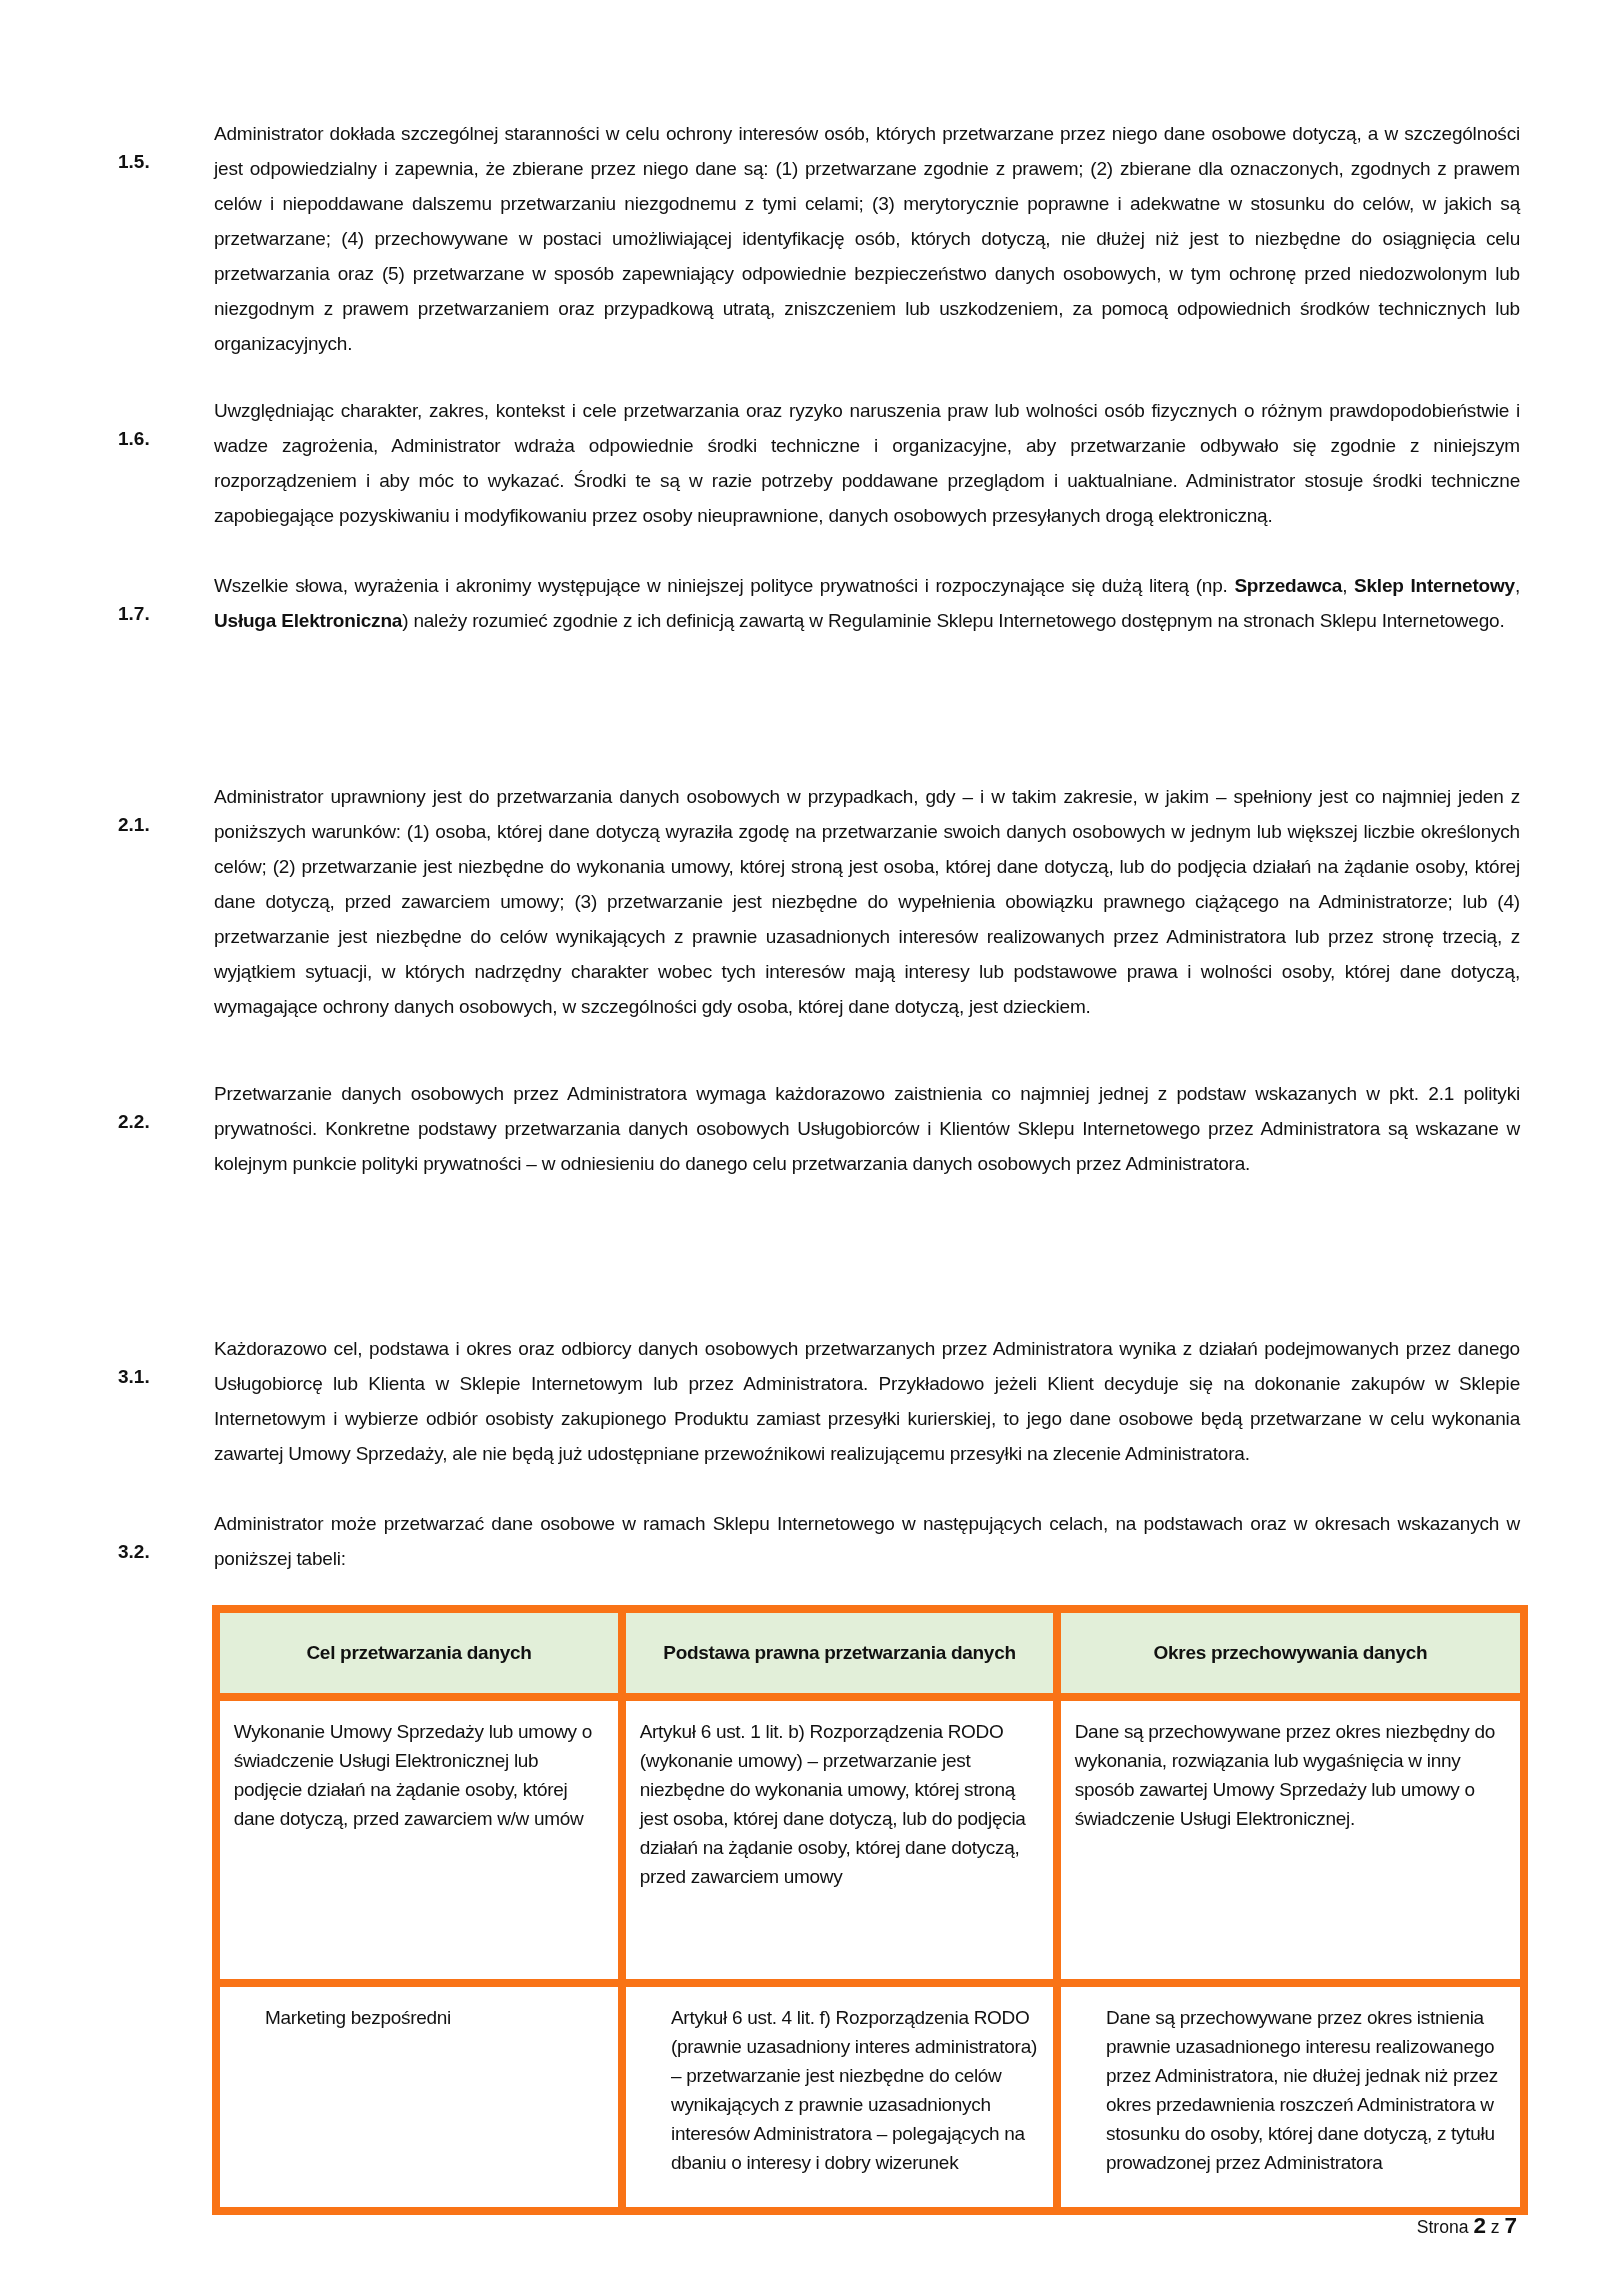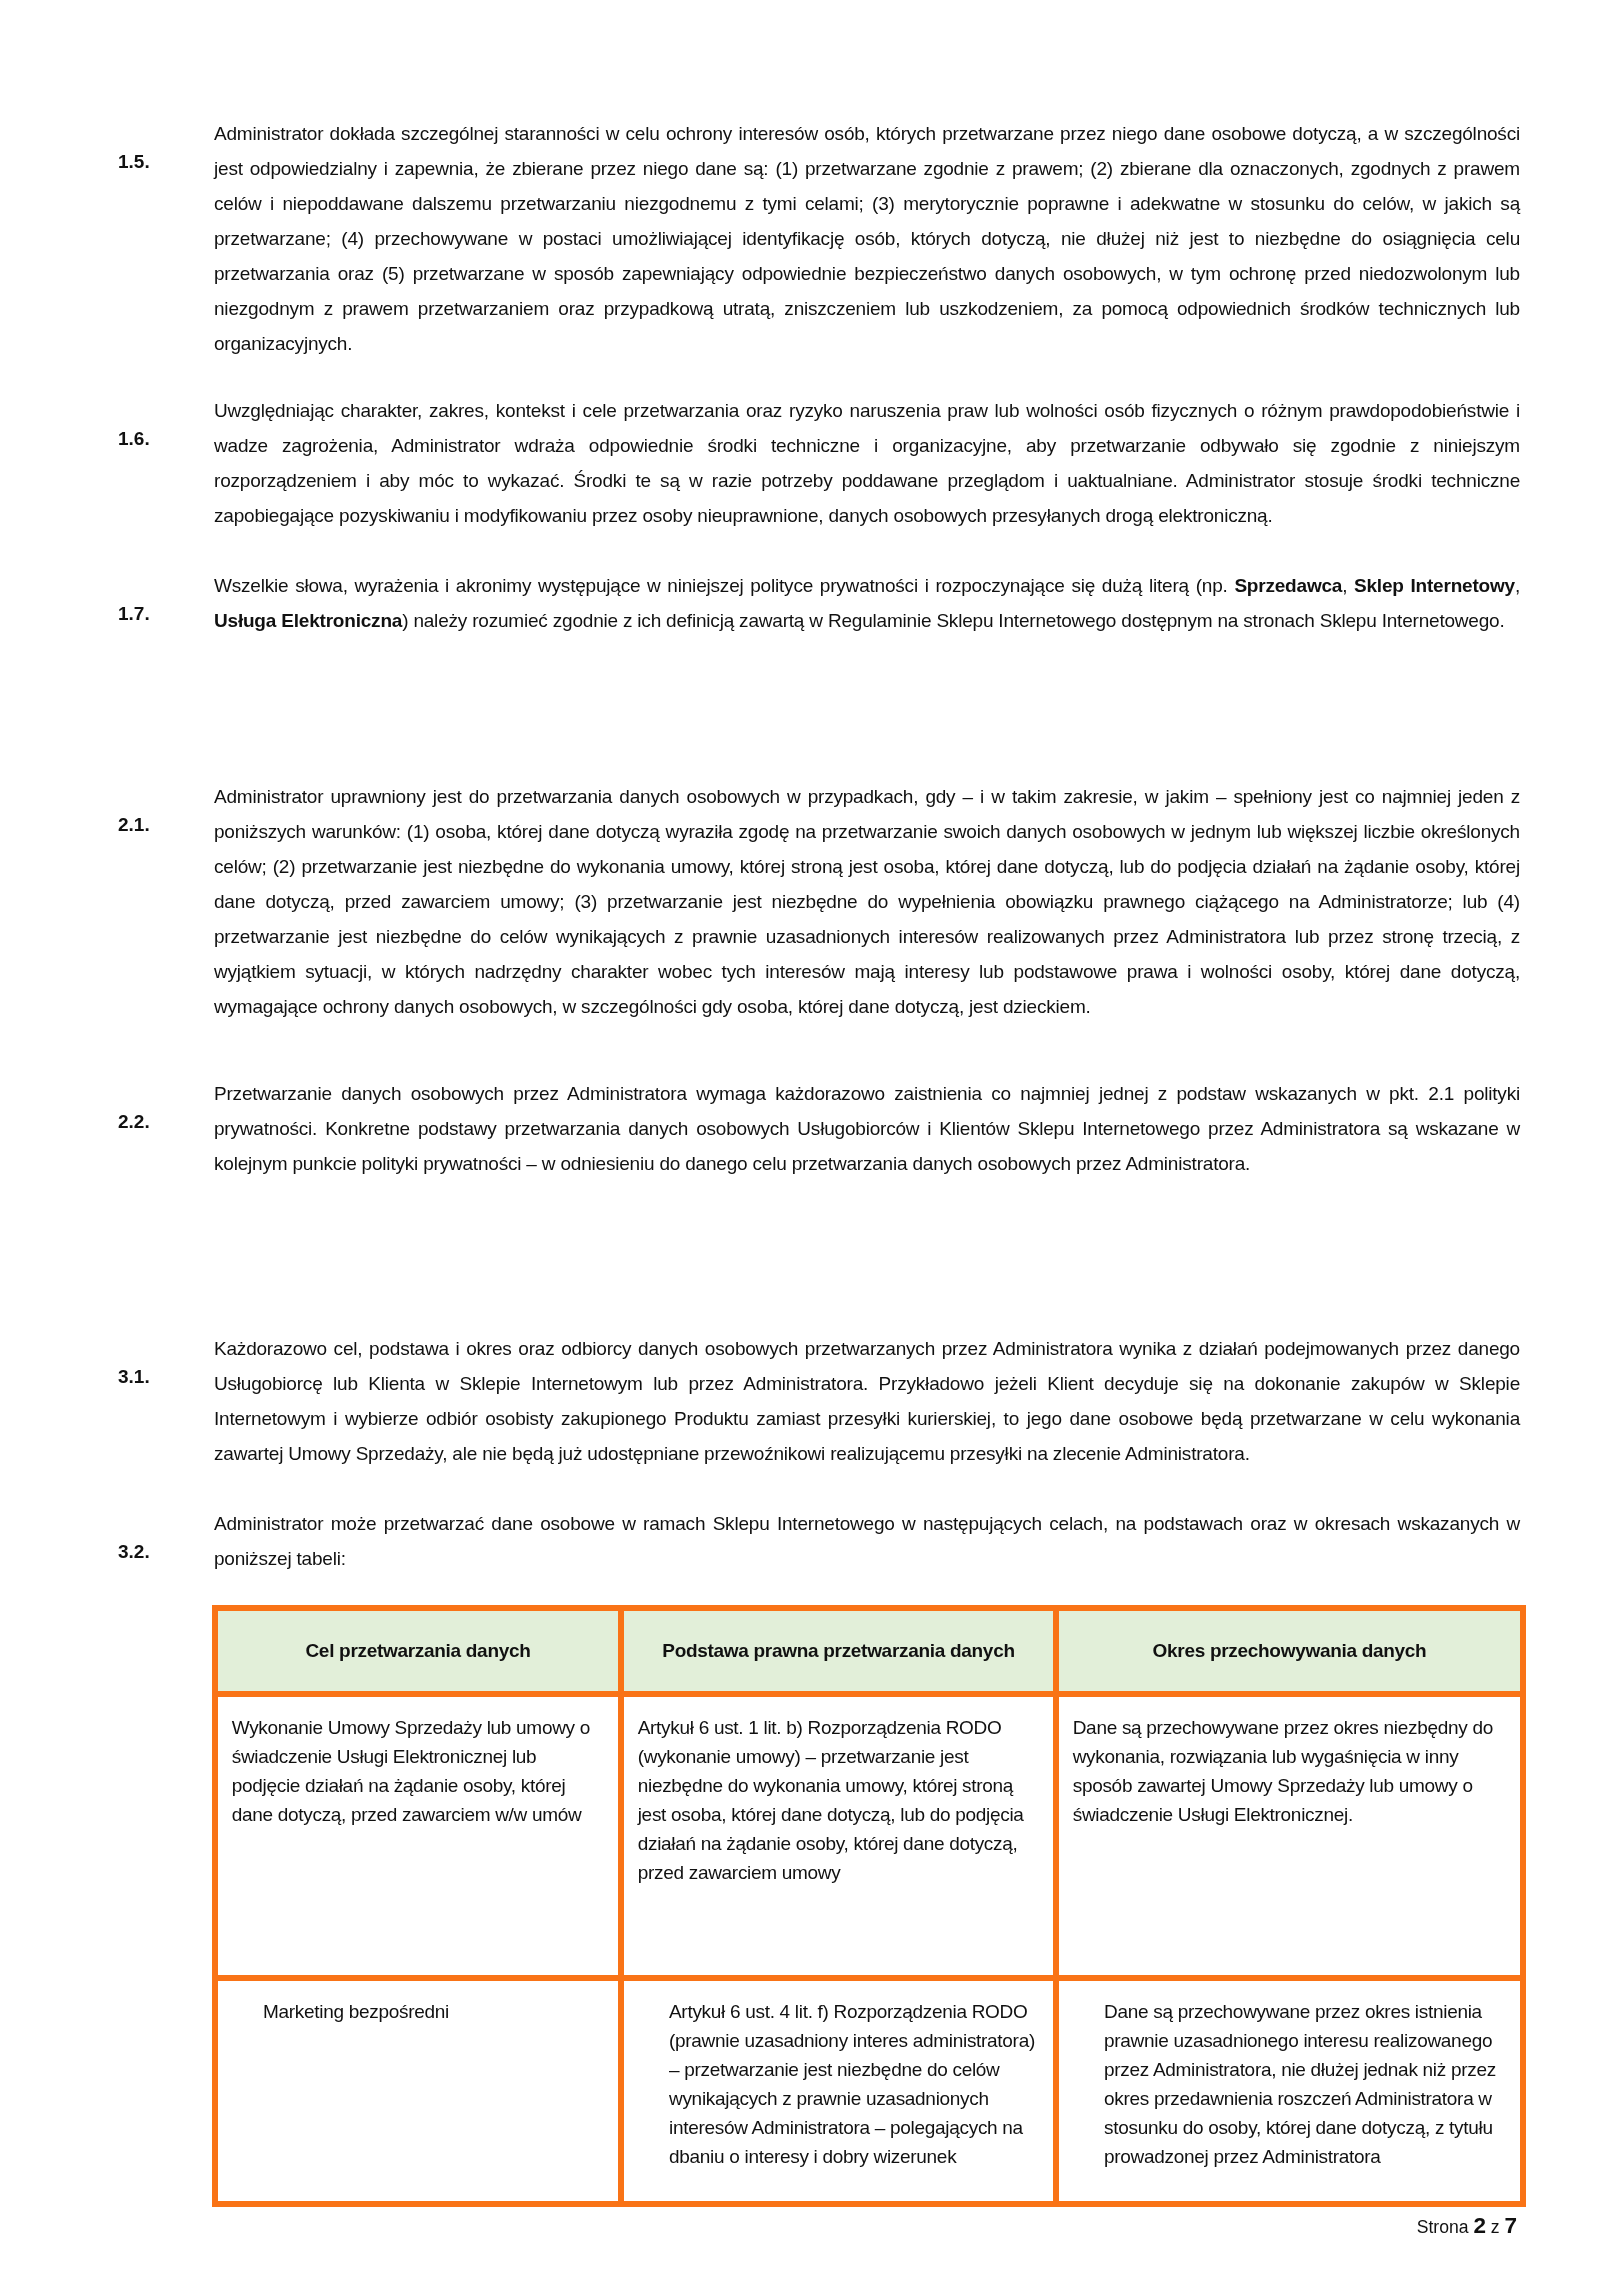--- a/index.html
+++ b/index.html
@@ -26,21 +26,21 @@
     line-height: 33px; letter-spacing: -0.4px; white-space: nowrap;
   }
   .heading .hnum { display: inline-block; width: 48px; }
 
   table.rodo {
     position: absolute; left: 212px; top: 1605px; width: 1308px;
     border-collapse: collapse; table-layout: fixed;
     font-size: 19px; letter-spacing: -0.3px;
   }
   table.rodo th, table.rodo td {
-    border: 6px solid #f97316; vertical-align: top;
+    border: 8px solid #f97316; vertical-align: top;
   }
   table.rodo th {
     background: #e2efd9; font-weight: bold; height: 80px;
     vertical-align: middle; text-align: center; padding: 0 5.9px;
     font-size: 19px;
   }
   table.rodo td { padding: 15.7px 13.7px 9.8px 13.7px; line-height: 29px; }
   table.rodo tr.r1 td { height: 253px; }
   table.rodo tr.r2 td { height: 194px; padding-left: 45px; }
 

